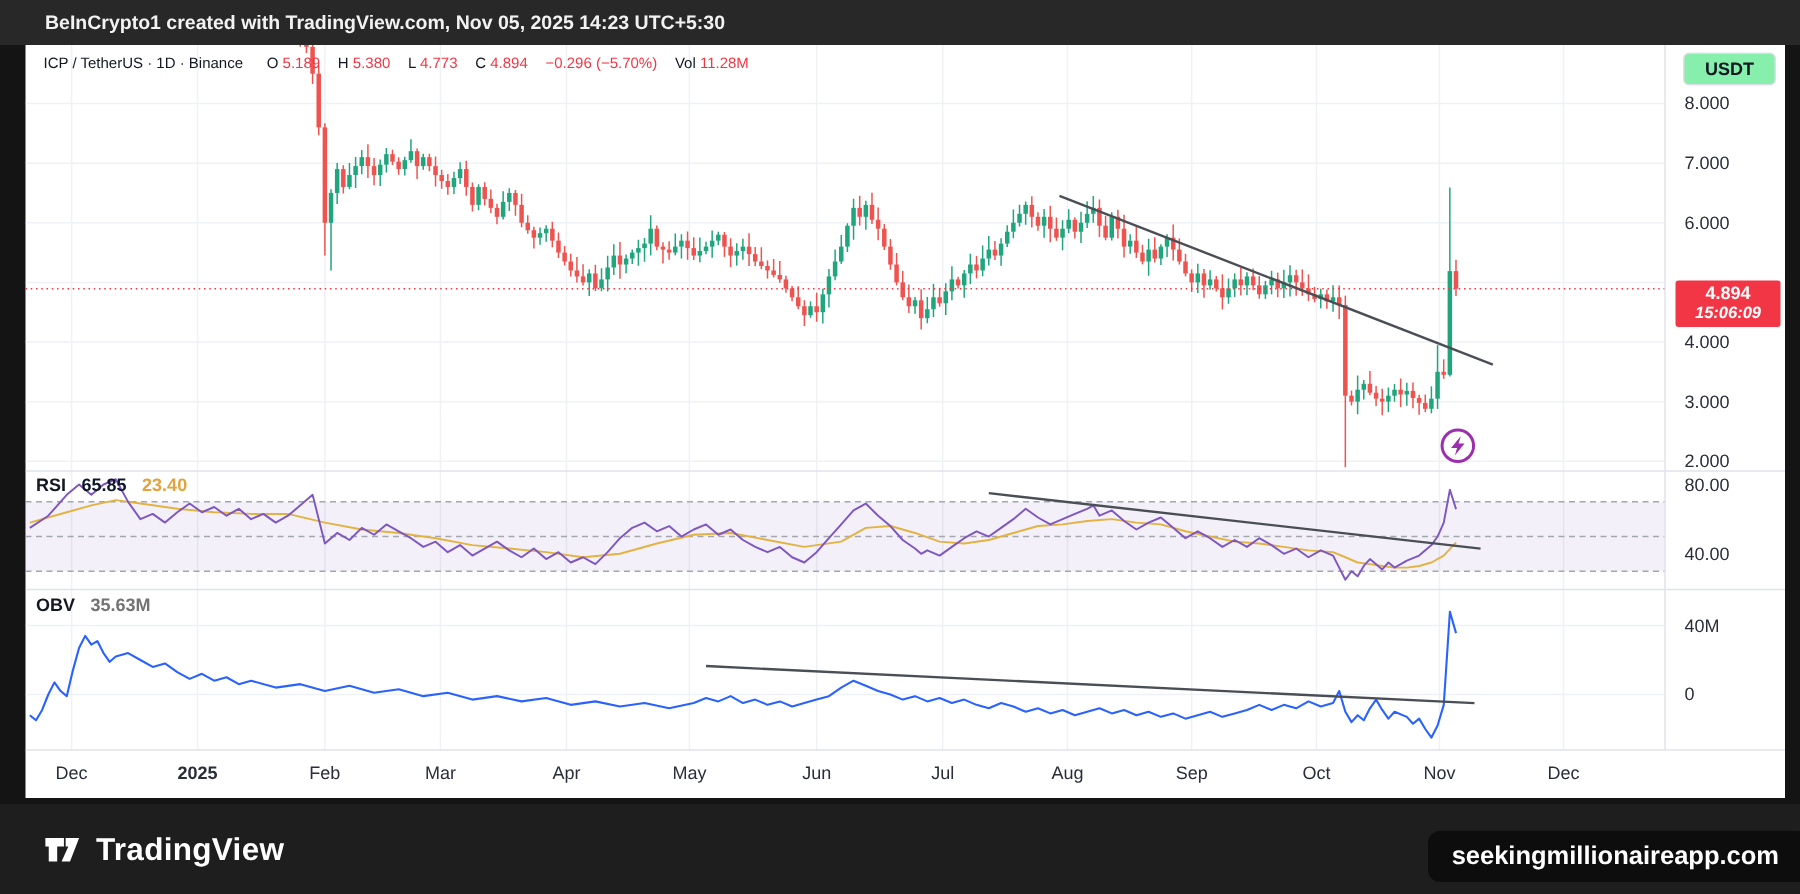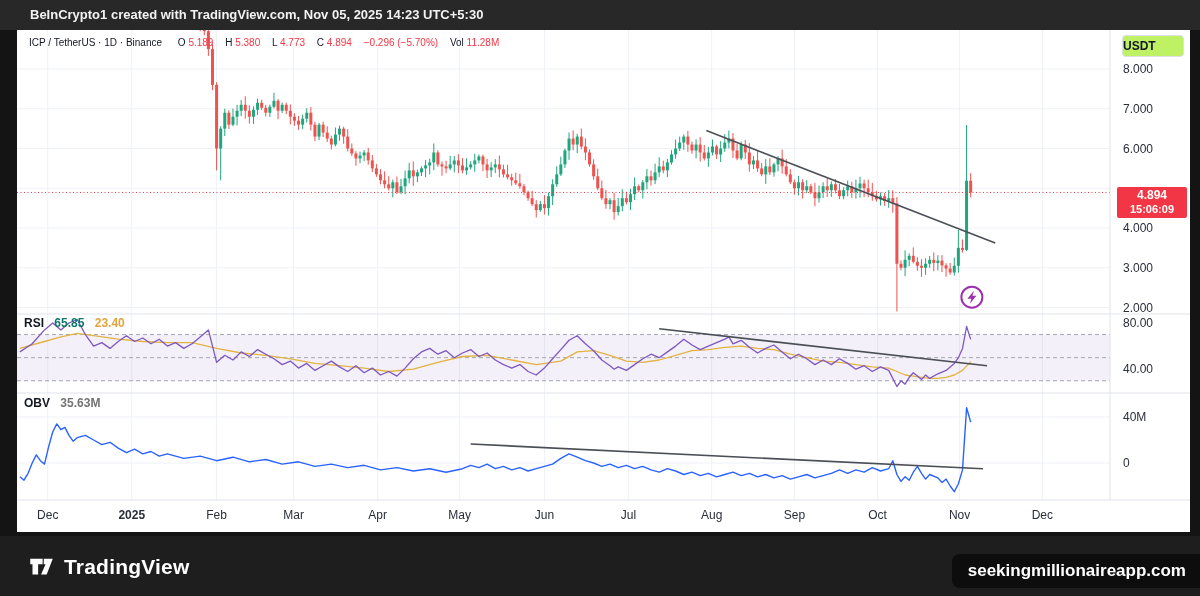--- a/index.html
+++ b/index.html
@@ -17,27 +17,27 @@
   #hdr .v{color:#f23645;}
   #hdr .lbl{margin-left:9px;color:#131722;}
   #hdr .inst{font-weight:500;margin-right:4px;}
   #hdr .chg{margin-left:9px;color:#f23645;}
   
   .indlbl{position:absolute;left:7px;font-size:12px;color:#131722;z-index:5;white-space:nowrap;}
   .indlbl span{margin-right:7px;font-weight:bold;}
   #rsi-lbl{top:286px;}
   #obv-lbl{top:366px;}
   
-  #usdt-btn{position:absolute;left:1105px;top:5px;width:62px;height:22px;background:#bef264;
+  #usdt-btn{position:absolute;left:1105px;top:5px;width:62px;height:22px;background:#86efac;
             border:1px solid #dcdfe8;border-radius:4px;font-size:12px;font-weight:600;color:#131722;
-            text-align:left;line-height:20px;z-index:6;cursor:pointer;}
+            text-align:center;line-height:20px;z-index:6;cursor:pointer;}
   #price-badge{position:absolute;left:1100px;top:157px;width:70px;height:31px;background:#f23645;
                border-radius:2px;color:#fff;text-align:center;z-index:6;}
   #price-badge .p{font-size:12px;font-weight:700;line-height:15px;margin-top:1px;}
-  #price-badge .t{font-size:11px;font-weight:700;line-height:13px;}
+  #price-badge .t{font-size:11px;font-weight:700;line-height:13px;font-style:italic;}
   
   #footer{position:absolute;left:0;bottom:0;width:1200px;height:60px;background:#1e1e1e;}
   #brand{position:absolute;left:28px;top:17px;display:flex;align-items:center;cursor:pointer;}
   #brand svg{margin-right:9px;}
   #brand .txt{color:#fff;font-size:21px;font-weight:700;letter-spacing:.2px;}
   #watermark{position:absolute;right:-6px;top:18px;background:#0d0d0d;border-radius:8px;
              color:#fff;font-size:17px;font-weight:700;padding:7px 20px 7px 16px;}
   
   .strip{position:absolute;top:30px;height:502px;background:#141414;}
 </style>
@@ -616,21 +616,21 @@
       <span class="v">4.773</span>
       <span class="lbl">C</span>
       <span class="v">4.894</span>
       <span class="chg">−0.296 (−5.70%)</span>
       <span class="lbl">Vol</span>
       <span class="v">11.28M</span>
     </div>
 
     <div id="rsi-lbl" class="indlbl">
       <span>RSI</span>
-      <span style="color:#0f766e">65.85</span>
+      <span style="color:#0f172a">65.85</span>
       <span style="color:#e3a33d">23.40</span>
     </div>
 
     <div id="obv-lbl" class="indlbl">
       <span>OBV</span>
       <span style="color:#737373">35.63M</span>
     </div>
 
     <div id="usdt-btn">USDT</div>
 

